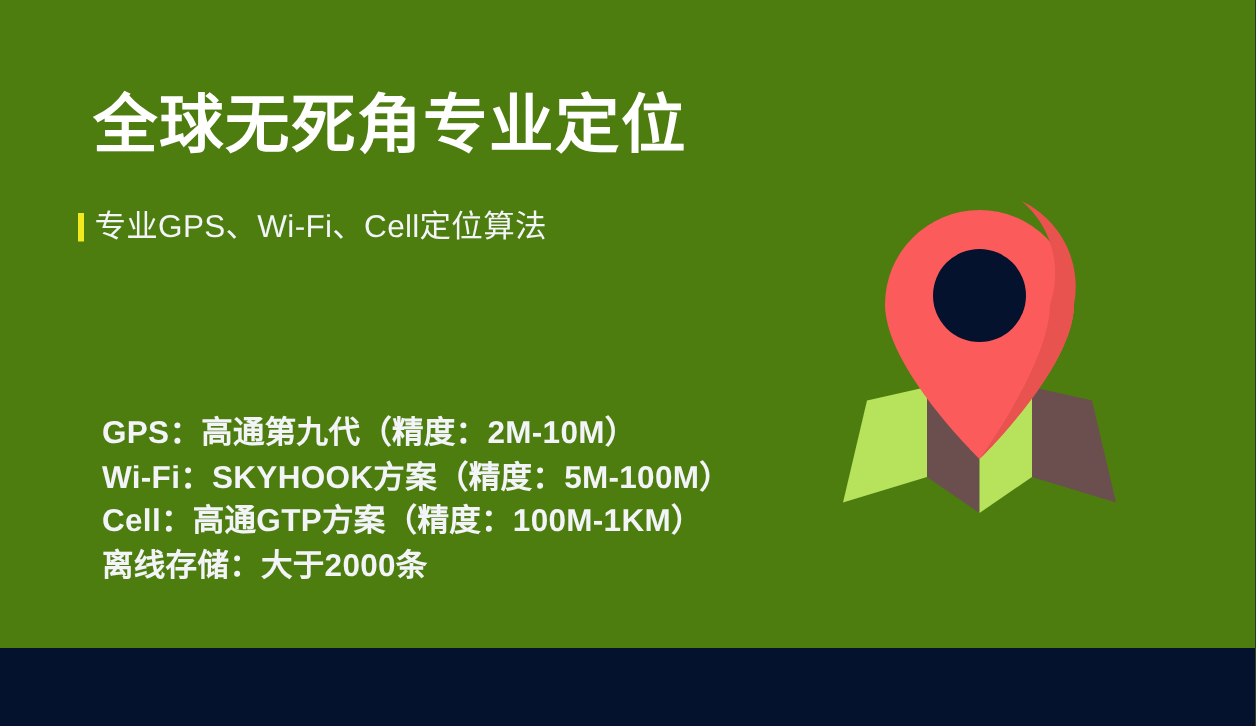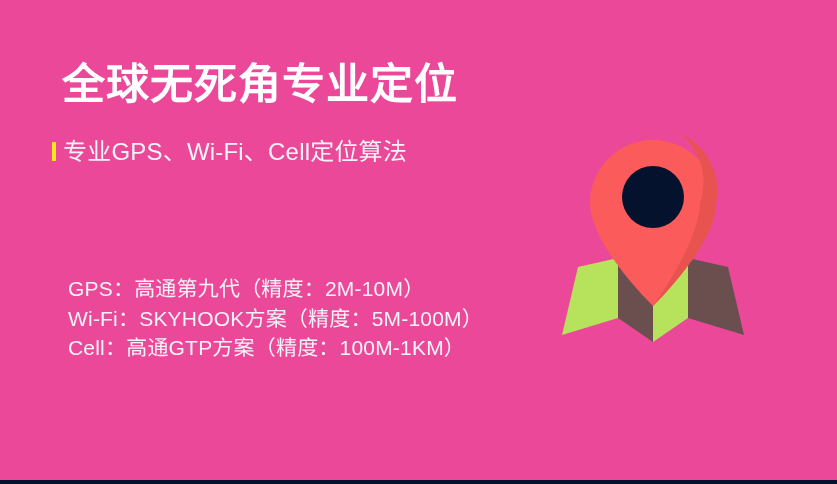--- a/index.html
+++ b/index.html
@@ -4,22 +4,22 @@
 <title>全球无死角专业定位</title>
 <style>
   html, body {
     margin: 0;
     padding: 0;
     background: #04122e;
   }
   #slide {
     position: relative;
     width: 837px;
-    height: 480px;
-    background: #ec4899;
+    height: 432px;
+    background: #4d7c0f;
     overflow: hidden;
     font-family: "Liberation Sans", "DejaVu Sans", sans-serif;
     -webkit-font-smoothing: antialiased;
   }
 
   
   #page-title {
     position: absolute;
     left: 62px;
     top: 62px;
@@ -48,35 +48,36 @@
     width: 4px;
     height: 19px;
     background: #f2ea1e;
     margin-top: 4px;
     margin-right: 7px;
   }
   .bullet-mark.blank {
     background: transparent;
   }
   .bullet-text {
-    font-size: 24px;
+    font-size: 21px;
     color: #f2f4f8;
     line-height: 27px;
     letter-spacing: 0.2px;
     white-space: nowrap;
   }
   .bullet-row.cont .bullet-text {
     padding-left: 4px;
   }
 
   
   #specs {
     position: absolute;
     left: 68px;
     top: 274px;
+    font-weight: bold;
   }
   .spec-line {
     font-size: 21px;
     color: #f2f4f8;
     line-height: 29.5px;
     letter-spacing: 0.2px;
     white-space: nowrap;
   }
 
   
@@ -108,20 +109,21 @@
     </div>
 
 
 
   </div>
 
   <div id="specs">
     <div class="spec-line">GPS：高通第九代（精度：2M-10M）</div>
     <div class="spec-line">Wi-Fi：SKYHOOK方案（精度：5M-100M）</div>
     <div class="spec-line">Cell：高通GTP方案（精度：100M-1KM）</div>
+    <div class="spec-line">离线存储：大于2000条</div>
   </div>
 
   <div id="illustration">
     <svg viewBox="0 0 260 260" xmlns="http://www.w3.org/2000/svg">
 
       <polygon points="42,225 58,157 98,148 98,208" fill="#b6e25c"></polygon>
 
       <polygon points="98,208 98,148 133,159 133,232" fill="#6b4f4f"></polygon>
 
       <polygon points="133,232 133,159 168,148 168,208" fill="#b6e25c"></polygon>

